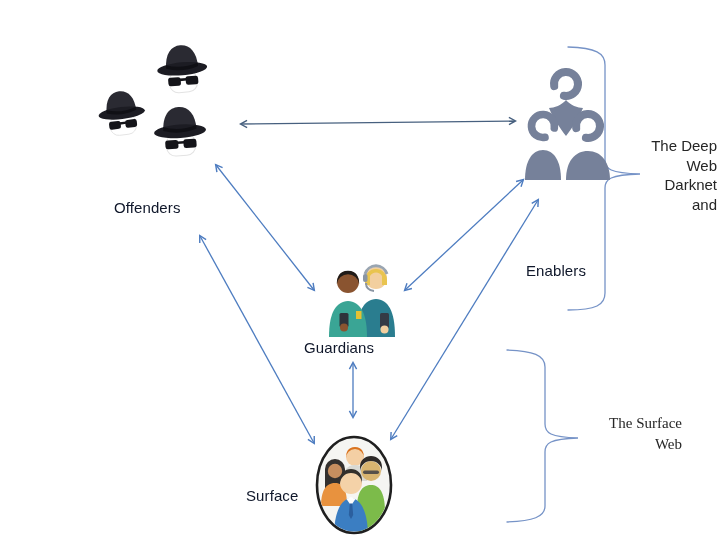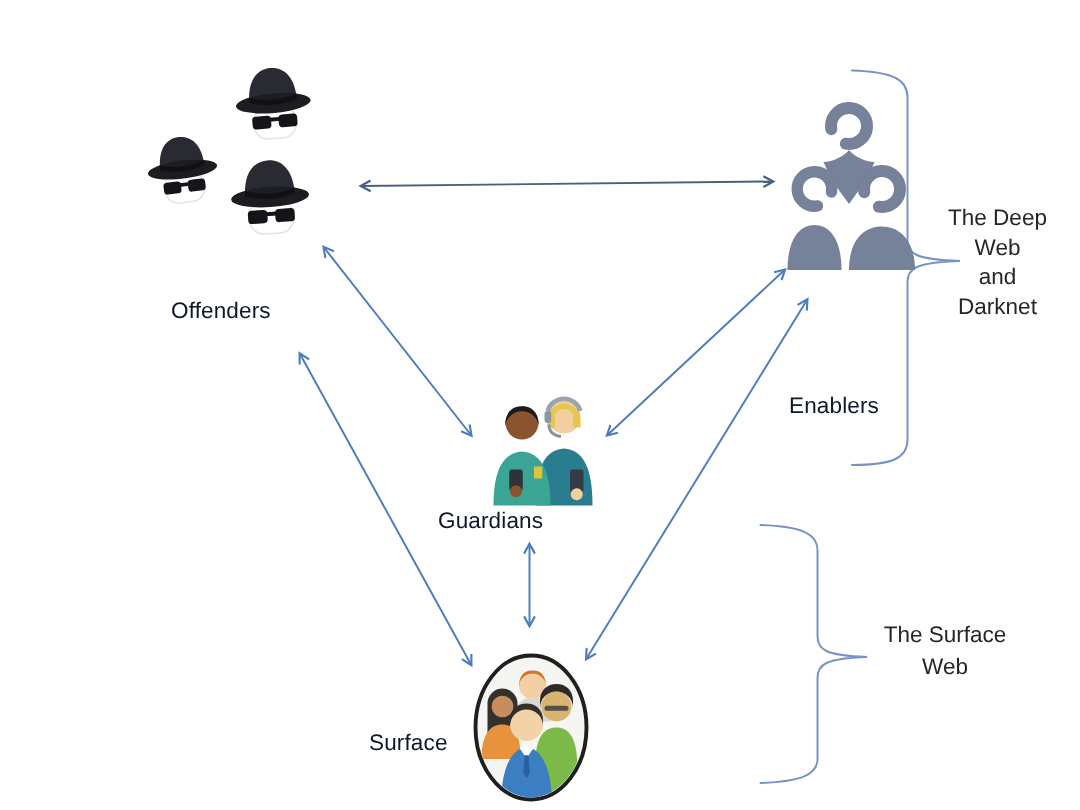--- a/index.html
+++ b/index.html
@@ -8,21 +8,21 @@
     font-family:"Liberation Sans","DejaVu Sans",sans-serif;color:#262626;
   }
   .abs{position:absolute;}
   .node-label{
     position:absolute;font-size:15px;color:#0f172a;text-align:left;
     white-space:nowrap;letter-spacing:0.1px;
   }
   .region-label{
     position:absolute;font-size:15px;color:#262626;text-align:center;line-height:19.5px;
   }
-  .region-label span{display:block;}
+  .region-label span{display:block;text-align:right;}
   svg{display:block;}
 </style>
 </head>
 <body>
 
 <div id="canvas">
 
   <svg class="abs" style="left:0;top:0;" width="720" height="540" viewBox="0 0 720 540">
     <defs>
       <marker id="arwB" viewBox="0 0 10 10" refX="7.6" refY="5" markerWidth="9.5" markerHeight="9.5" orient="auto-start-reverse" markerUnits="userSpaceOnUse">
@@ -137,27 +137,27 @@
       <circle cx="38" cy="49" r="11" fill="#F4D2A8"></circle>
       <path d="M27,50 A11,11 0 0 1 49,50 L49,46 C49,39 44,35 38,35 C32,35 27,39 27,46 Z" fill="#33302C"></path>
       <path d="M21,103 C21,78 28,65 38,64 C48,65 55,78 55,103 Z" fill="#3B7EC2"></path>
       <path d="M33.5,65 L38,71.5 L42.5,65 L38,63 Z" fill="#FDFDFD"></path>
       <path d="M36.8,69.5 L39.2,69.5 L40.2,81 L38,85 L35.8,81 Z" fill="#2B5F9E"></path>
     </g>
   </svg>
 
   <div class="node-label" style="left:114px;top:199px;width:94px;">Offenders</div>
   <div class="node-label" style="left:526px;top:222px;width:72px;margin-top:40px;">Enablers</div>
-  <div class="node-label" style="left:292px;top:339px;width:88px;">Guardians</div>
+  <div class="node-label" style="left:304px;top:339px;width:88px;">Guardians</div>
   <div class="node-label" style="left:246px;top:487px;width:72px;">Surface</div>
 
   <div class="region-label" style="left:613px;top:136px;width:104px;">
     <span>The Deep</span>
     <span>Web</span>
+    <span>Darknet</span>
     <span>and</span>
-    <span>Darknet</span>
   </div>
-  <div class="region-label" style="left:578px;top:413px;width:104px;line-height:21px;">
+  <div class="region-label" style="left:578px;top:413px;width:104px;line-height:21px;font-family:Liberation Serif, serif;">
     <span>The Surface</span>
     <span>Web</span>
   </div>
 
 </div>
 
 </body></html>

